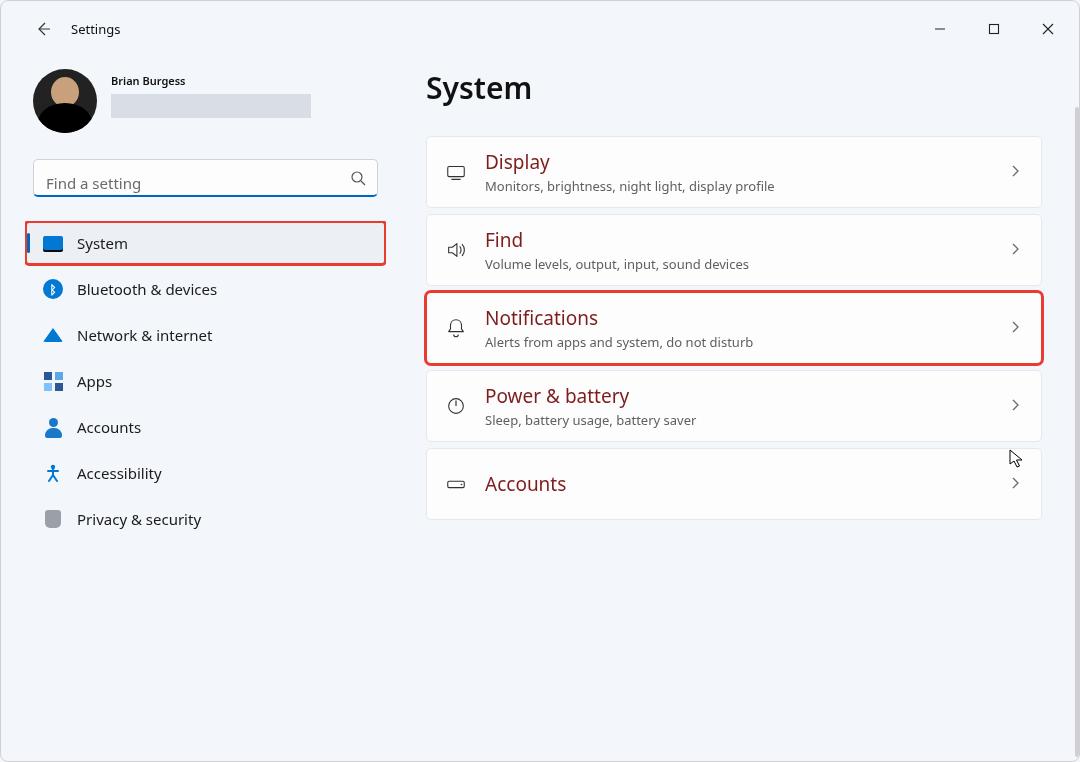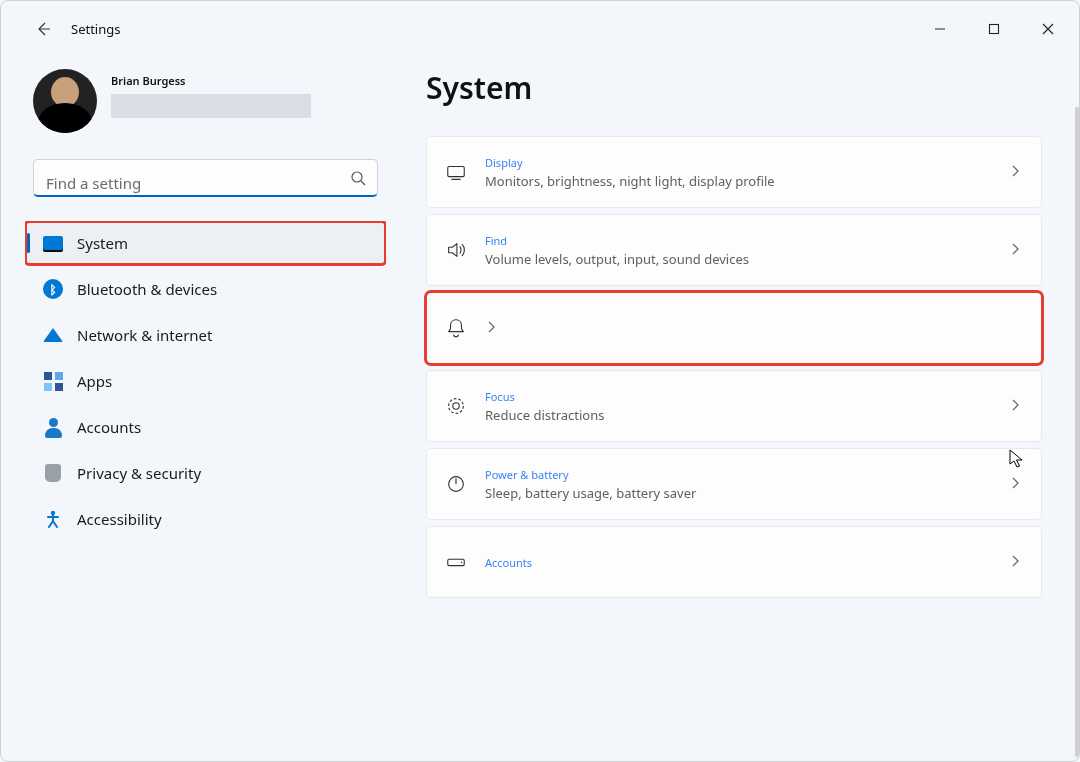--- a/index.html
+++ b/index.html
@@ -61,21 +61,21 @@
   .ic-priv { width:16px; height:18px; background:#9aa0a8; border-radius:3px 3px 5px 5px; }
 
   
   .main { flex:1; padding: 18px 14px 0 30px; overflow-y:auto; position:relative; }
   .page-title { font-size:30px; font-weight:600; color:#111; margin-bottom:28px; }
   .cards { display:flex; flex-direction:column; gap:6px; width: 616px; }
   .card { background:#fdfdfe; border:1px solid #e8e8eb; border-radius:5px; height:72px; display:flex; align-items:center; padding: 0 20px 0 18px; }
   .card-icon { width:40px; display:flex; align-items:center; justify-content:flex-start; color:#323232; }
   .card-icon svg { width:22px; height:22px; }
   .card-text { flex:1; display:flex; flex-direction:column; }
-  .card-title { font-size:11px; color:#3b82f6; }
+  .card-title { font-size:19px; color:#7f1d1d; }
   .card-sub { font-size:13px; color:#5f5f5f; margin-top:2px; }
   .card-chevron { color:#6a6a6a; }
   .card.highlight-red { outline:3px solid #e83c31; outline-offset:-1px; }
 
   .scrollbar { position:absolute; right:0; top:58px; bottom:4px; width:4px; background:#cfcfd4; border-radius:2px; }
 
   .cursor { position:absolute; left:613px; top:400px; pointer-events:none; }
 </style>
 </head>
 <body>
@@ -159,33 +159,33 @@
           <span>Apps</span>
         </div>
         <div class="nav-item">
           <span class="nav-icon">
               <span class="ic-acct"></span>
             </span>
           <span>Accounts</span>
         </div>
         <div class="nav-item">
           <span class="nav-icon">
-              <span class="ic-priv"></span>
-            </span>
-          <span>Privacy &amp; security</span>
-        </div>
-        <div class="nav-item">
-          <span class="nav-icon">
               <span class="ic-acc"><svg width="18" height="18" viewBox="0 0 18 18">
                   <circle cx="9" cy="3" r="2.2" fill="#0078d4"></circle>
                   <path d="M9 5 V11 M4 7 L14 7 M9 11 L5 17 M9 11 L13 17" stroke="#0078d4" stroke-width="2" stroke-linecap="round"></path>
                 </svg></span>
             </span>
           <span>Accessibility</span>
         </div>
+        <div class="nav-item">
+          <span class="nav-icon">
+              <span class="ic-priv"></span>
+            </span>
+          <span>Privacy &amp; security</span>
+        </div>
       </div>
     </div>
 
     <div class="main">
       <h1 class="page-title">System</h1>
 
       <div class="cards">
 
         <div class="card">
           <div class="card-icon">
@@ -218,40 +218,29 @@
                 <path d="M4 2 L9 7 L4 12" stroke="currentColor" stroke-width="1.3" fill="none"></path>
               </svg></div>
         </div>
 
         <div class="card highlight-red">
           <div class="card-icon">
               <svg viewBox="0 0 24 24">
                 <path d="M12 3c-3.5 0-6 2.5-6 6v4l-2 3h16l-2-3v-4c0-3.5-2.5-6-6-6z M9.5 19a2.5 2.5 0 0 0 5 0" stroke="currentColor" stroke-width="1.2" fill="none" stroke-linejoin="round"></path>
               </svg>
             </div>
-          <div class="card-chevron"><svg width="12" height="14" viewBox="0 0 12 14">
-                <path d="M4 2 L9 7 L4 12" stroke="currentColor" stroke-width="1.3" fill="none"></path>
-              </svg></div>
-        </div>
-
-        <div class="card">
-          <div class="card-icon">
-              <svg viewBox="0 0 24 24">
-                <circle cx="12" cy="12" r="8" stroke="currentColor" stroke-width="1.2" fill="none" stroke-dasharray="3 2"></circle>
-                <circle cx="12" cy="12" r="3.5" stroke="currentColor" stroke-width="1.2" fill="none"></circle>
-              </svg>
-            </div>
-          <div class="card-text">
-            <span class="card-title">Focus</span>
-            <span class="card-sub">Reduce distractions</span>
-          </div>
-          <div class="card-chevron"><svg width="12" height="14" viewBox="0 0 12 14">
-                <path d="M4 2 L9 7 L4 12" stroke="currentColor" stroke-width="1.3" fill="none"></path>
-              </svg></div>
-        </div>
+          <div class="card-text">
+            <span class="card-title">Notifications</span>
+            <span class="card-sub">Alerts from apps and system, do not disturb</span>
+          </div>
+          <div class="card-chevron"><svg width="12" height="14" viewBox="0 0 12 14">
+                <path d="M4 2 L9 7 L4 12" stroke="currentColor" stroke-width="1.3" fill="none"></path>
+              </svg></div>
+        </div>
+
 
         <div class="card">
           <div class="card-icon">
               <svg viewBox="0 0 24 24">
                 <circle cx="12" cy="12" r="8" stroke="currentColor" stroke-width="1.2" fill="none"></circle>
                 <path d="M12 6 V12" stroke="currentColor" stroke-width="1.3"></path>
               </svg>
             </div>
           <div class="card-text">
             <span class="card-title">Power &amp; battery</span>

